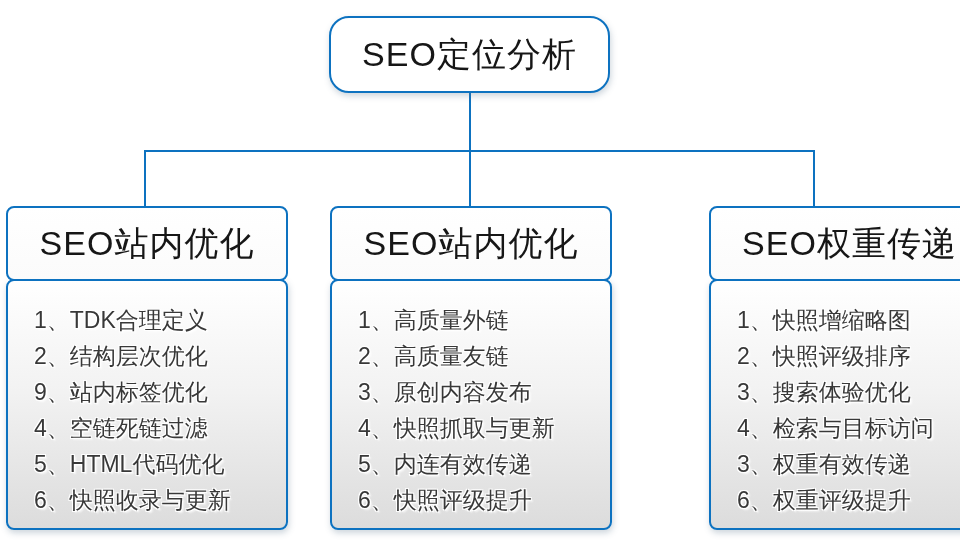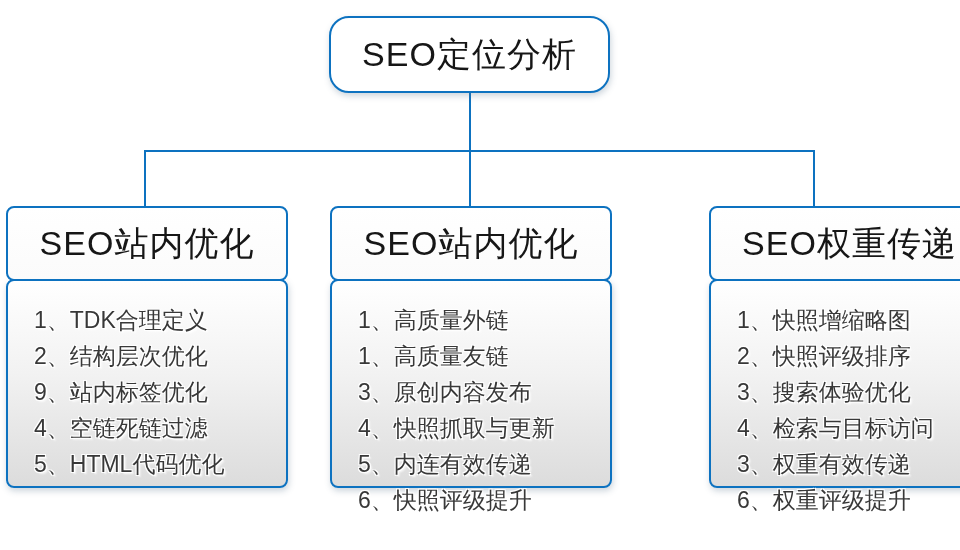--- a/index.html
+++ b/index.html
@@ -71,21 +71,21 @@
   }
   .col-header .col-title {
     font-size: 34px;
     color: #161616;
     letter-spacing: 1px;
     white-space: nowrap;
   }
   .col-body {
     position: relative;
     margin-top: -2px;
-    height: 209px;
+    height: 251px;
     background: linear-gradient(to bottom, #ffffff 0%, #f2f2f2 45%, #dcdcdc 100%);
     border: 2px solid #0d72c0;
     border-radius: 8px;
     box-sizing: border-box;
     padding: 21px 8px 0 26px;
     box-shadow: 1px 3px 6px rgba(90, 115, 140, 0.30);
     z-index: 1;
   }
   .list-item {
     font-size: 23px;
@@ -118,30 +118,31 @@
   <div class="column col-1">
     <div class="col-header">
       <span class="col-title">SEO站内优化</span>
     </div>
     <div class="col-body">
       <div class="list-item">1、TDK合理定义</div>
       <div class="list-item">2、结构层次优化</div>
       <div class="list-item">9、站内标签优化</div>
       <div class="list-item">4、空链死链过滤</div>
       <div class="list-item">5、HTML代码优化</div>
+      <div class="list-item">6、快照收录与更新</div>
     </div>
   </div>
 
   <div class="column col-2">
     <div class="col-header">
       <span class="col-title">SEO站内优化</span>
     </div>
     <div class="col-body">
       <div class="list-item">1、高质量外链</div>
-      <div class="list-item">1、高质量友链</div>
+      <div class="list-item">2、高质量友链</div>
       <div class="list-item">3、原创内容发布</div>
       <div class="list-item">4、快照抓取与更新</div>
       <div class="list-item">5、内连有效传递</div>
       <div class="list-item">6、快照评级提升</div>
     </div>
   </div>
 
   <div class="column col-3">
     <div class="col-header">
       <span class="col-title">SEO权重传递</span>

